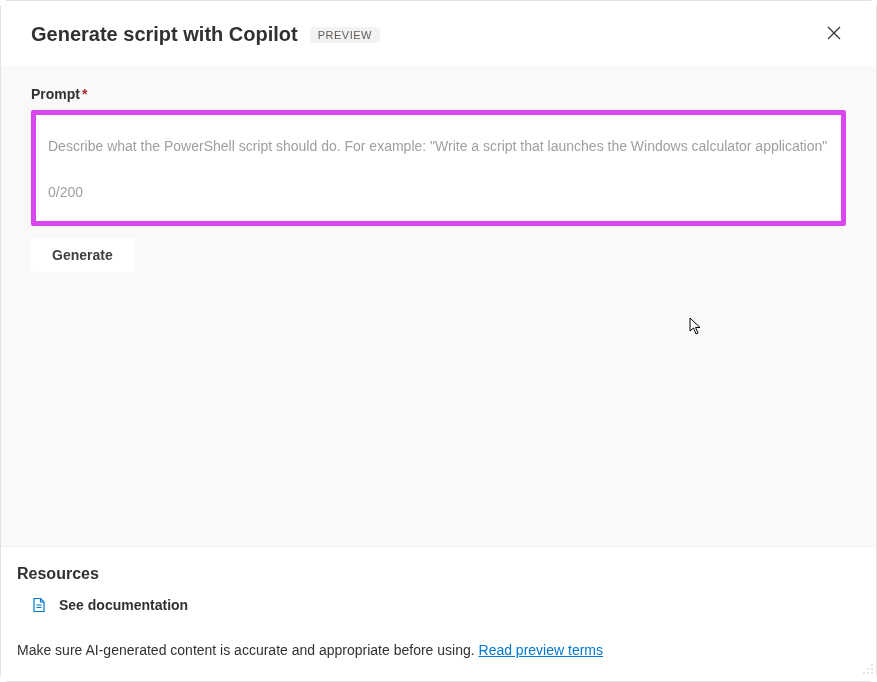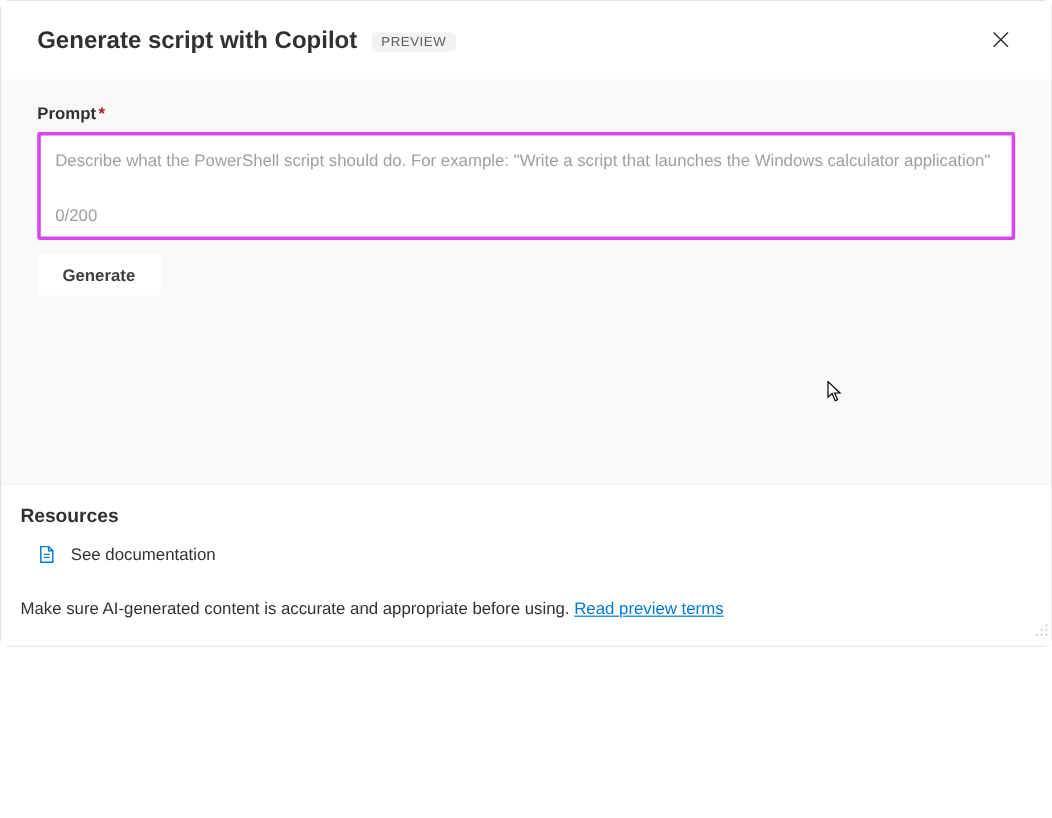--- a/index.html
+++ b/index.html
@@ -9,21 +9,21 @@
     }
     body {
       font-family: "Segoe UI", -apple-system, BlinkMacSystemFont, sans-serif;
       background: #fff;
       width: 877px;
       height: 682px;
       overflow: hidden;
     }
     .dialog {
       width: 877px;
-      height: 539px;
+      height: 682px;
       border: 1px solid #e1e1e1;
       border-radius: 8px;
       display: flex;
       flex-direction: column;
       background: #fff;
       position: relative;
     }
     .header {
       display: flex;
       align-items: center;
@@ -67,24 +67,24 @@
       color: #323130;
       margin-bottom: 8px;
       display: block;
     }
     .required {
       color: #a4262c;
       margin-left: 2px;
     }
     .prompt-box {
       width: 100%;
-      border: 3px solid #d946ef;
+      border: 5px solid #d946ef;
       border-radius: 2px;
       background: #fff;
-      padding: 10px 12px;
+      padding: 21px 12px;
       min-height: 90px;
       display: flex;
       flex-direction: column;
     }
     .prompt-textarea {
       width: 100%;
       border: none;
       outline: none;
       resize: none;
       font-family: inherit;
@@ -127,20 +127,21 @@
     .doc-link {
       display: flex;
       align-items: flex-start;
       gap: 12px;
       font-size: 14px;
       color: #323130;
       text-decoration: none;
       margin-bottom: 28px;
       margin-left: 14px;
       cursor: pointer;
+      font-weight: bold;
     }
     .doc-icon {
       color: #0078d4;
       display: flex;
       align-items: center;
     }
     .bottom-row {
       display: flex;
       gap: 12px;
     }

